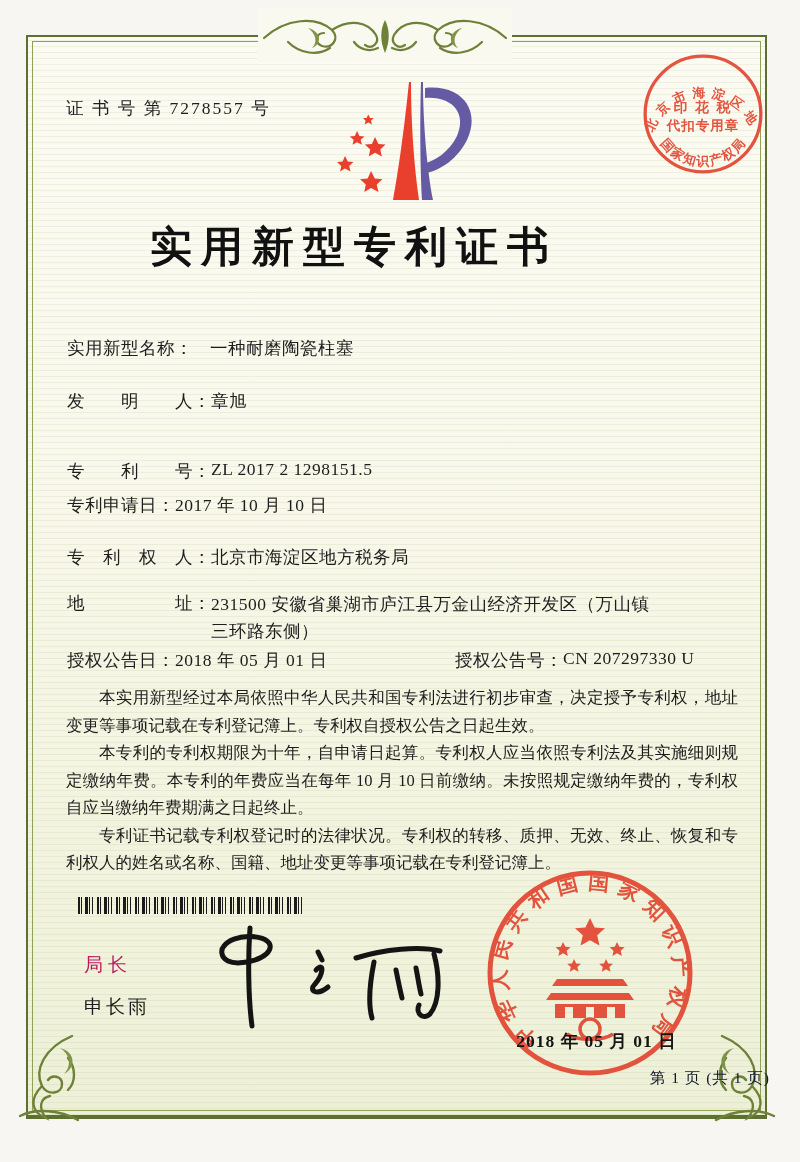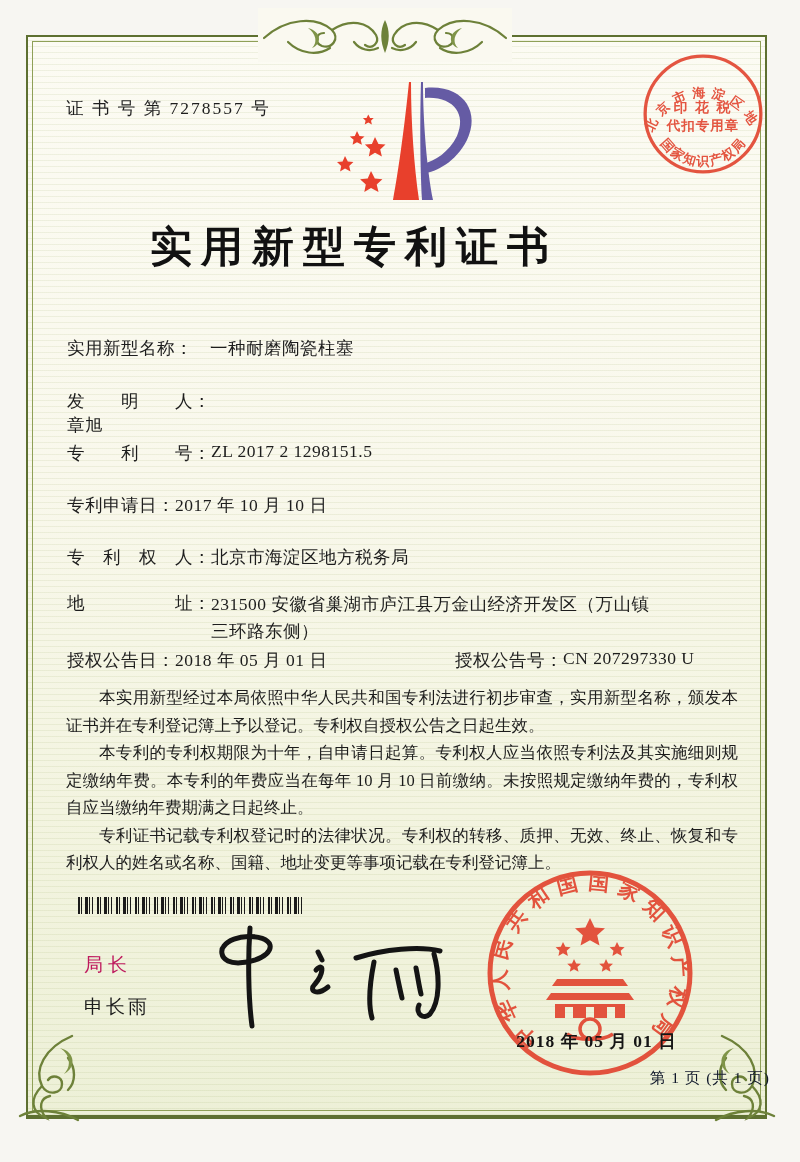--- a/index.html
+++ b/index.html
@@ -34,22 +34,22 @@
   .tax-stamp{position:absolute;left:641px;top:52px;width:124px;height:124px;opacity:.92;}
   .title{
     position:absolute;left:0;top:219px;width:708px;text-align:center;
     font-size:42px;font-weight:bold;letter-spacing:9px;color:#111;
   }
   
   .field{position:absolute;left:67px;font-size:17.5px;color:#1d1d1d;display:flex;}
   .flabel{flex:0 0 auto;letter-spacing:.5px;}
   .fvalue{letter-spacing:.5px;}
   .f-name{top:336px;gap:17px;}
-  .f-inventor{top:389px;flex-direction:column;}
-  .f-patno{top:441px;}
+  .f-inventor{top:389px;}
+  .f-patno{top:459px;}
   .f-filing{top:493px;}
   .f-patentee{top:545px;}
   .f-address{top:591px;}
   .f-address .fvalue{width:452px;line-height:27px;}
   .f-grantdate{top:648px;}
   .f-grantno{position:absolute;left:455px;top:648px;font-size:17.5px;color:#1d1d1d;}
   
   .body-text{
     position:absolute;left:66px;top:684px;width:672px;
     font-size:16.5px;line-height:27.5px;color:#1c1c1c;text-align:justify;
@@ -187,21 +187,21 @@
   <div class="field f-grantdate">
     <span class="flabel">授权公告日：</span>
     <span class="fvalue">2018 年 05 月 01 日</span>
   </div>
   <div class="field f-grantno">
     <span class="flabel">授权公告号：</span>
     <span class="fvalue">CN 207297330 U</span>
   </div>
 
   <div class="body-text">
-    <p>本实用新型经过本局依照中华人民共和国专利法进行初步审查，实用新型名称，颁发本证书并在专利登记簿上予以登记。专利权自授权公告之日起生效。</p>
+    <p>本实用新型经过本局依照中华人民共和国专利法进行初步审查，决定授予专利权，地址变更等事项记载在专利登记簿上。专利权自授权公告之日起生效。</p>
     <p>本专利的专利权期限为十年，自申请日起算。专利权人应当依照专利法及其实施细则规定缴纳年费。本专利的年费应当在每年 10 月 10 日前缴纳。未按照规定缴纳年费的，专利权自应当缴纳年费期满之日起终止。</p>
     <p>专利证书记载专利权登记时的法律状况。专利权的转移、质押、无效、终止、恢复和专利权人的姓名或名称、国籍、地址变更等事项记载在专利登记簿上。</p>
   </div>
 
   <div class="barcode"></div>
 
   <div class="sig-title">局长</div>
   <div class="sig-name">申长雨</div>
   <svg class="sig-script" viewBox="0 0 270 120">
     <g stroke="#141414" stroke-width="5" fill="none" stroke-linecap="round">

